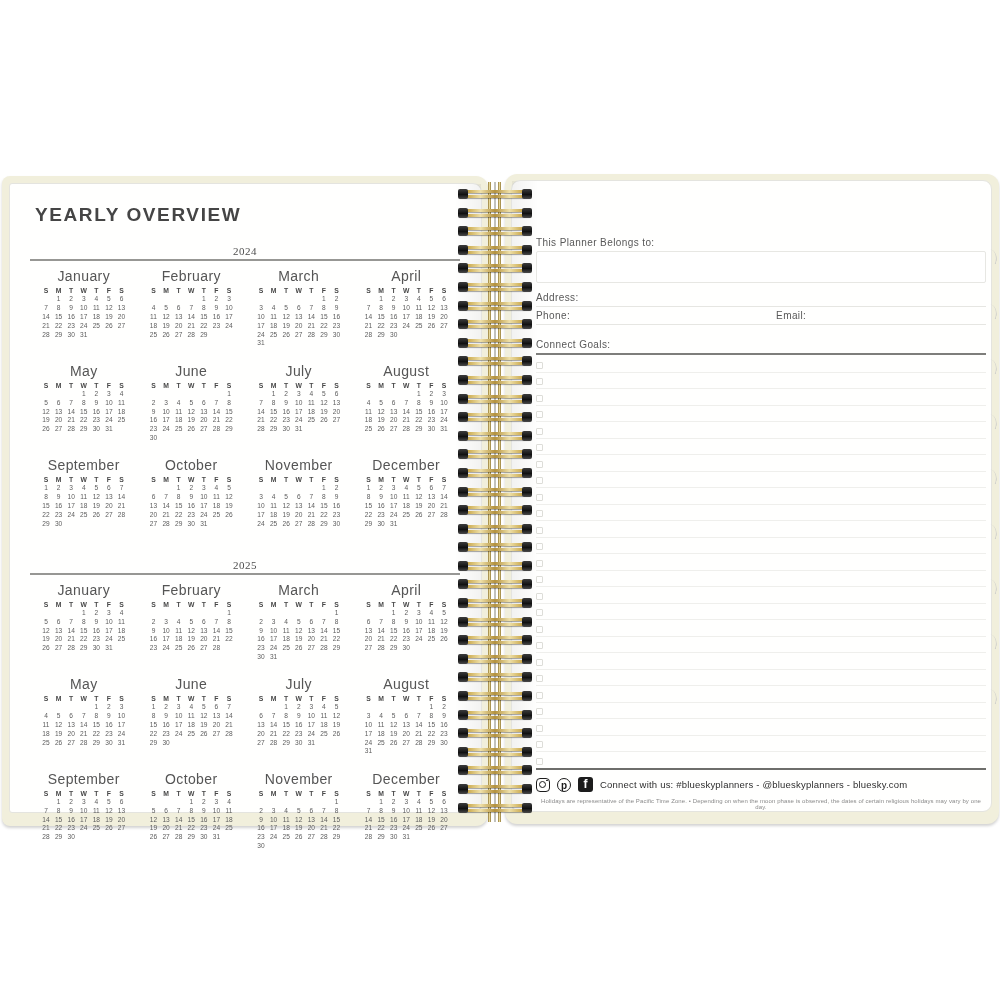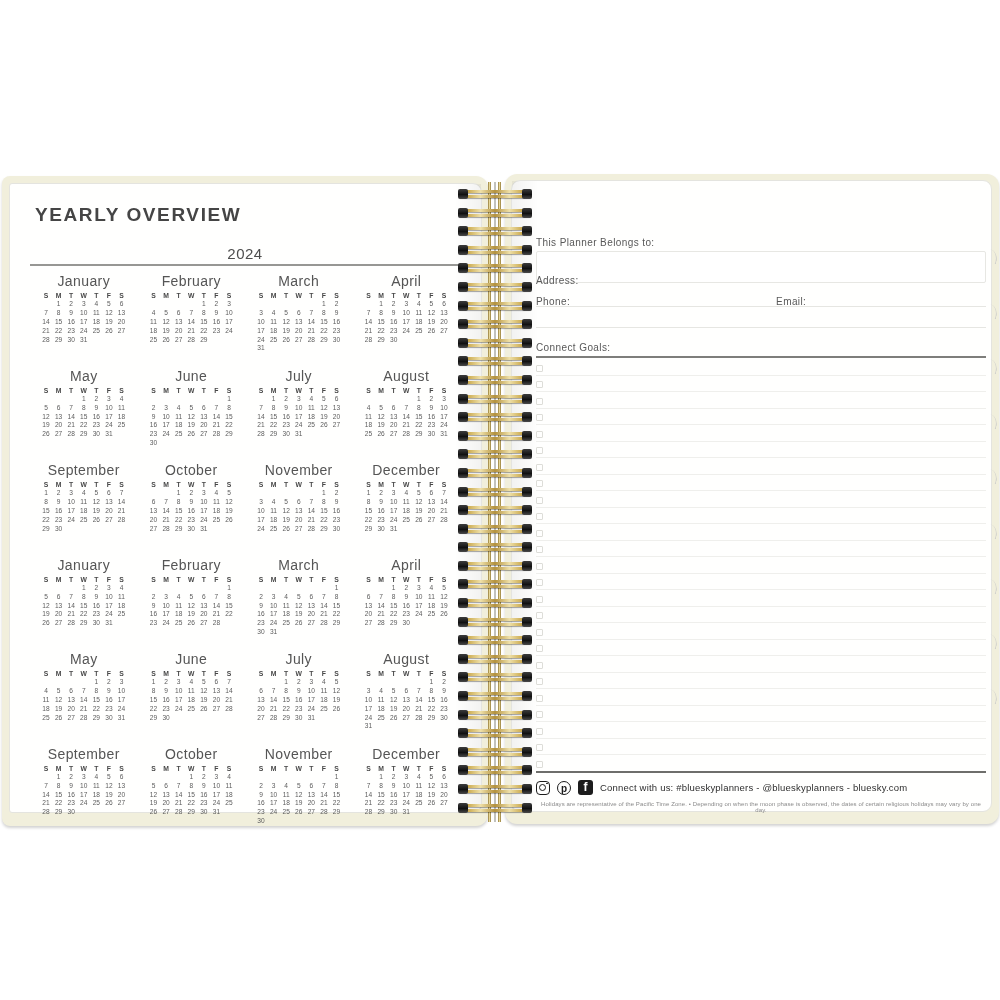--- a/index.html
+++ b/index.html
@@ -36,36 +36,36 @@
   .ring u{position:absolute;top:3px;width:10px;height:10px;border-radius:2px;
     background:linear-gradient(180deg,#3c3c3c,#111 55%,#4a4a4a);}
   .ring u:first-of-type{left:-1px;}
   .ring u:last-of-type{right:-1px;}
 
   
   #left-content{position:absolute;left:20px;top:0;width:430px;height:100%;}
   #page-title{margin:20px 0 0 5px;font-size:19px;font-weight:bold;letter-spacing:1.6px;
     color:#454545;}
   .year-header{margin-top:0;text-align:center;}
-  .year-label{font-size:15px;color:#4e4e4e;letter-spacing:.5px;}
+  .year-label{font-size:11px;color:#4e4e4e;letter-spacing:.5px;font-family:Liberation Serif, serif;}
   .year-rule{height:2px;background:#979794;margin-top:2px;}
   .months-grid{display:grid;grid-template-columns:repeat(4,1fr);margin-top:7px;}
   .month{height:87.5px;display:flex;flex-direction:column;align-items:center;}
   .month-name{font-size:14px;color:#555;letter-spacing:.4px;margin-bottom:2px;}
   .mgrid{display:grid;grid-template-columns:repeat(7,12.6px);}
   .mgrid span{font-size:6.6px;line-height:8.8px;text-align:center;color:#5c5c5c;}
   .mgrid span.dow{color:#474747;font-weight:bold;font-size:6.8px;line-height:9.4px;}
 
   
   #right-content{position:absolute;left:24px;top:0;width:450px;height:100%;
     color:#565656;}
   .field-label{font-size:10px;letter-spacing:.4px;color:#585858;}
   #belongs-label{margin-top:56px;}
   #belongs-box{margin-top:3px;height:32px;border:1px solid #e7e7e3;border-radius:2px;background:#fff;}
-  .line-row{border-bottom:1px solid #e6e6e2;display:flex;align-items:flex-end;padding-bottom:20px;text-align:right;}
+  .line-row{border-bottom:1px solid #e6e6e2;display:flex;align-items:flex-end;padding-bottom:3px;text-align:right;}
   #address-row{height:24px;}
   #phone-email-row{height:18px;gap:8px;}
   #email-label{margin-left:198px;}
   #goals-header{margin-top:14px;}
   #goals-rule{height:2px;background:#7e7e7b;margin-top:3px;}
   #goal-rows{margin-top:1px;}
   .goal-row{height:16.5px;border-bottom:1px solid #efefec;display:flex;align-items:center;}
   .goal-row .cb{width:7px;height:7px;border:1px solid #ddddd8;border-radius:1px;margin-top:3px;}
   #goals-bottom-rule{height:2px;background:#6e6e6b;margin-top:-1px;}
   #social-row{display:flex;align-items:center;gap:7px;margin-top:6px;height:18px;}
@@ -646,20 +646,24 @@
                   <span>27</span>
                   <span>28</span>
                   <span>29</span>
                   <span>30</span>
                   <span>31</span>
                 </div>
               </div>
             </div>
           </div>
           <div class="year-section">
+            <div class="year-header" style="margin-top: 14px;">
+              <div class="year-label">2025</div>
+              <div class="year-rule"></div>
+            </div>
             <div class="months-grid">
               <div class="month">
                 <div class="month-name">January</div>
                 <div class="mgrid">
                   <span class="dow">S</span>
                   <span class="dow">M</span>
                   <span class="dow">T</span>
                   <span class="dow">W</span>
                   <span class="dow">T</span>
                   <span class="dow">F</span>

